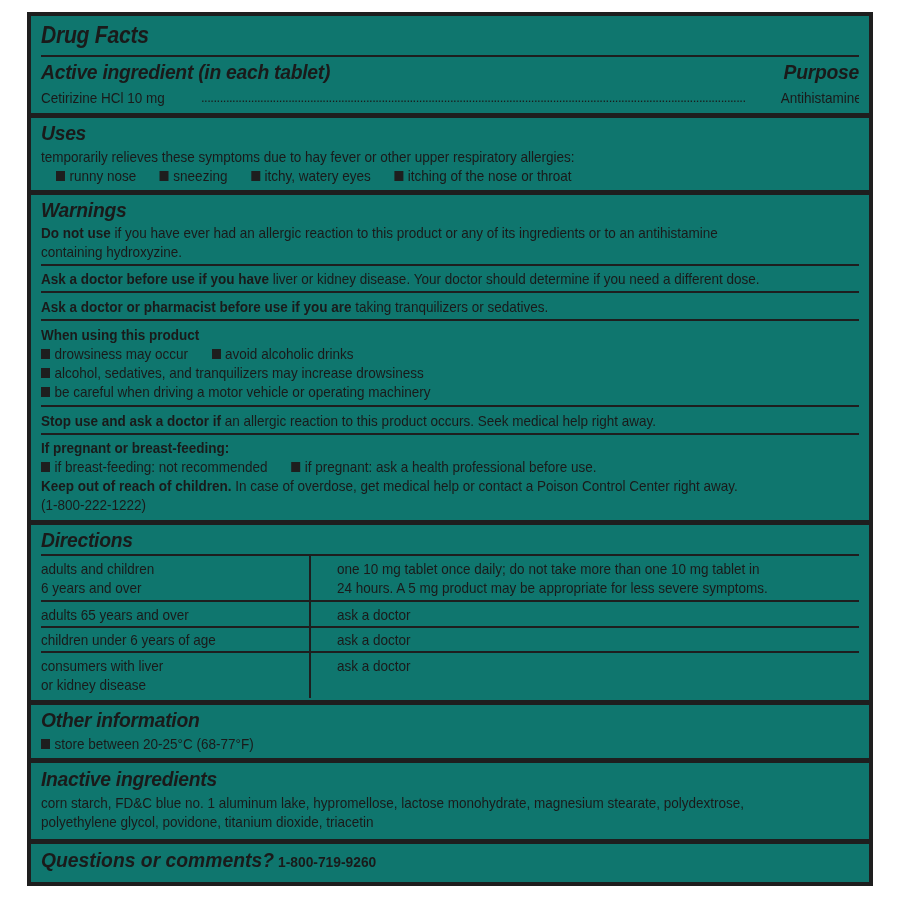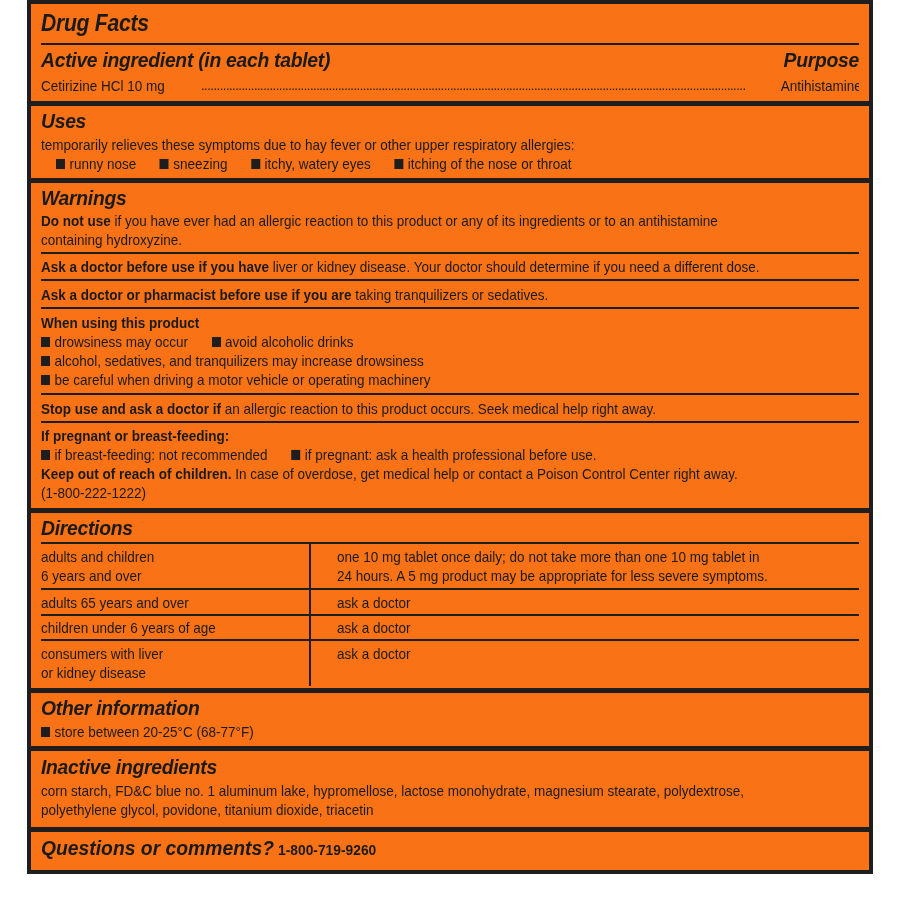--- a/index.html
+++ b/index.html
@@ -1,19 +1,19 @@
 <!DOCTYPE html>
 <html><head>
 <meta charset="utf-8">
 <style>
   html, body { margin:0; padding:0; background:#ffffff; }
   body { width:900px; height:900px; position:relative; overflow:hidden;
          font-family:"Liberation Sans", sans-serif; color:#1a1a1a; }
-  .frame { position:absolute; left:27px; top:0; width:838px; height:866px;
-           border:4px solid #1e1e1e; background:#f97316; }
+  .frame { position:absolute; left:27px; top:12px; width:838px; height:866px;
+           border:4px solid #1e1e1e; background:#0f766e; }
   .thick { position:absolute; left:0; right:0; height:5px; background:#1e1e1e; }
   .thin { position:absolute; left:10px; right:10px; height:2px; background:#1e1e1e; }
   .h1 { font-weight:bold; font-style:italic; font-size:23px; letter-spacing:-0.3px;
         transform:scaleX(0.92); transform-origin:left; white-space:nowrap; }
   .h2 { font-weight:bold; font-style:italic; font-size:21px; letter-spacing:-0.3px;
         transform:scaleX(0.92); transform-origin:left; white-space:nowrap; }
   .t { font-size:15px; line-height:19px; white-space:nowrap;
        transform:scaleX(0.9); transform-origin:left; }
   .b { font-weight:bold; }
   .sq { display:inline-block; width:10px; height:10px; background:#1e1e1e;

